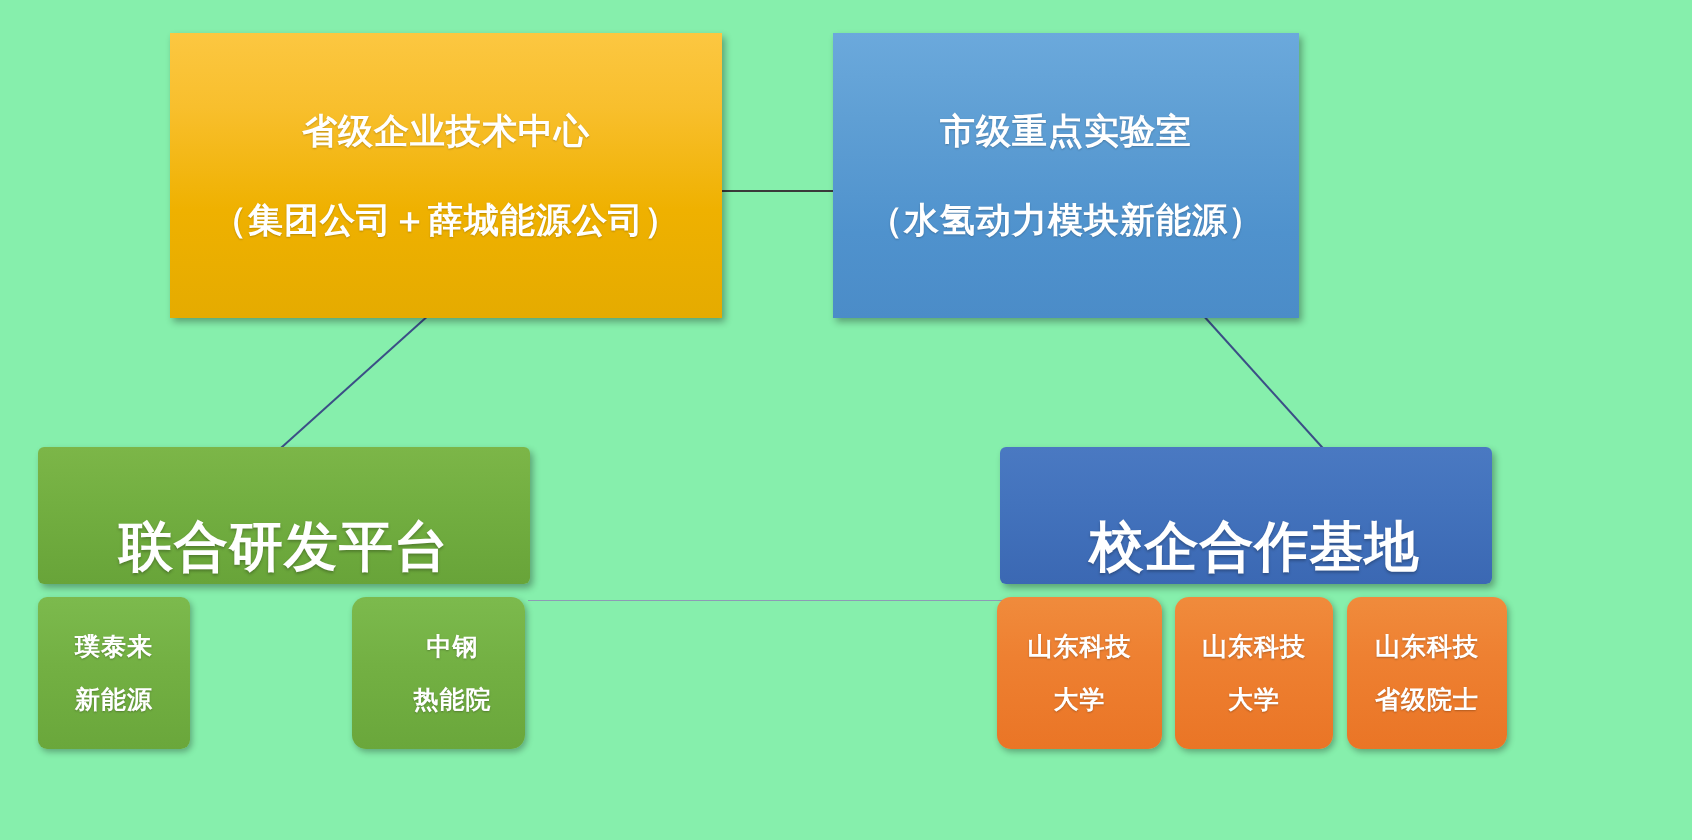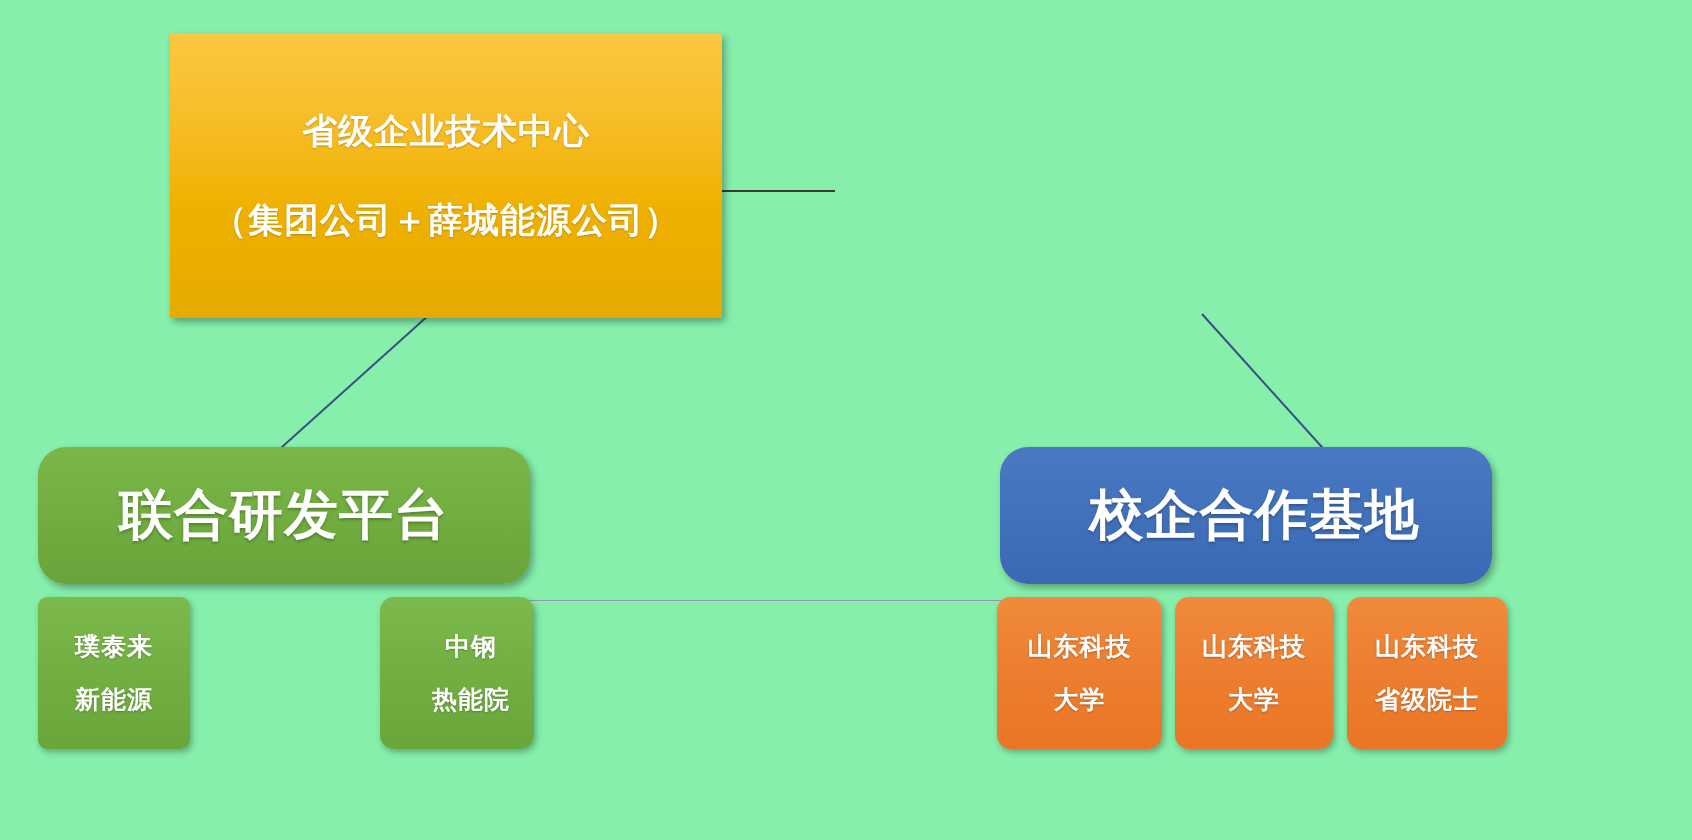--- a/index.html
+++ b/index.html
@@ -36,22 +36,23 @@
   }
 
   
   .rect-node {
     border-radius: 0;
     box-shadow: 3px 4px 7px rgba(0,0,0,0.32);
   }
 
   
   .round-node {
-    border-radius: 28px;
+    border-radius: 6px;
     box-shadow: 3px 4px 7px rgba(0,0,0,0.32);
+    justify-content: flex-end;
   }
   .small-node {
     border-radius: 14px;
     box-shadow: 2px 3px 6px rgba(0,0,0,0.30);
   }
 
   
   .theme-yellow {
     background: linear-gradient(180deg, #fcc741 0%, #f8bf2d 26%, #efb100 62%, #e5ab00 100%);
   }
@@ -106,21 +107,21 @@
     line-height: 1.1;
     top: 597px;
     height: 152px;
     width: 152px;
   }
   .leaf .line { text-shadow: 0 1px 2px rgba(0,0,0,0.25); }
   .leaf .line-1 { margin-bottom: 26px; }
 
   #leaf-putailai     { left: 38px; border-radius: 9px;   }
   #leaf-academician  { left: 205px;  width: 155px; }
-  #leaf-zhonggang    { left: 380px;  width: 154px; padding-left: 28px; }
+  #leaf-zhonggang    { left: 352px;  width: 173px; padding-left: 28px; }
 
   #leaf-sdust        { left: 997px;  width: 165px; }
   #leaf-qust         { left: 1175px; width: 158px; }
   #leaf-sdzy         { left: 1347px; width: 160px; }
 
   
   .connector {
     position: absolute;
     z-index: 1;
   }
@@ -160,20 +161,24 @@
 
   <svg class="connector conn-diag" id="conn-blue-dkblue" viewBox="0 0 140 142" preserveAspectRatio="none">
     <line x1="6" y1="0" x2="134" y2="142"></line>
   </svg>
 
   <div class="node rect-node theme-yellow" id="node-provincial-center">
     <span class="line line-1">省级企业技术中心</span>
     <span class="line line-2">（集团公司＋薛城能源公司）</span>
   </div>
 
+  <div class="node rect-node theme-lightblue" id="node-municipal-lab">
+    <span class="line line-1">市级重点实验室</span>
+    <span class="line line-2">（水氢动力模块新能源）</span>
+  </div>
 
   <div class="node round-node theme-green" id="node-joint-rd-platform">
     <span class="line">联合研发平台</span>
   </div>
 
   <div class="node round-node theme-darkblue" id="node-school-enterprise-base">
     <span class="line">校企合作基地</span>
   </div>
 
   <div class="node small-node theme-green-small leaf" id="leaf-putailai">

